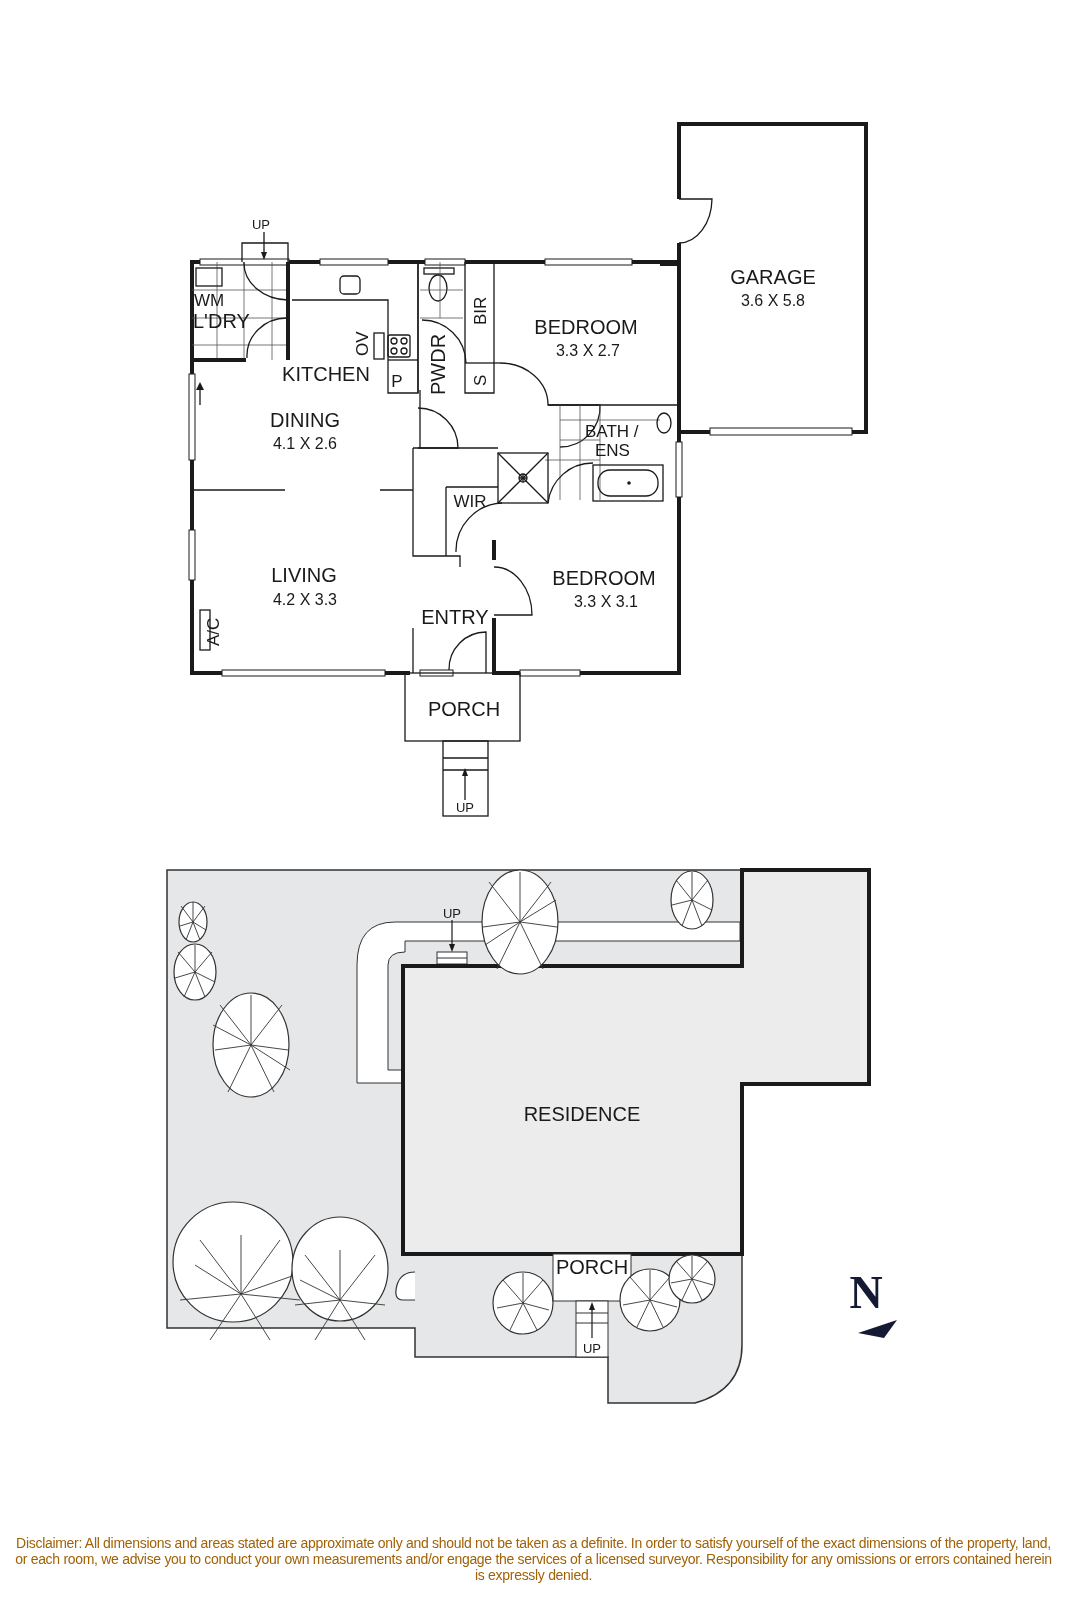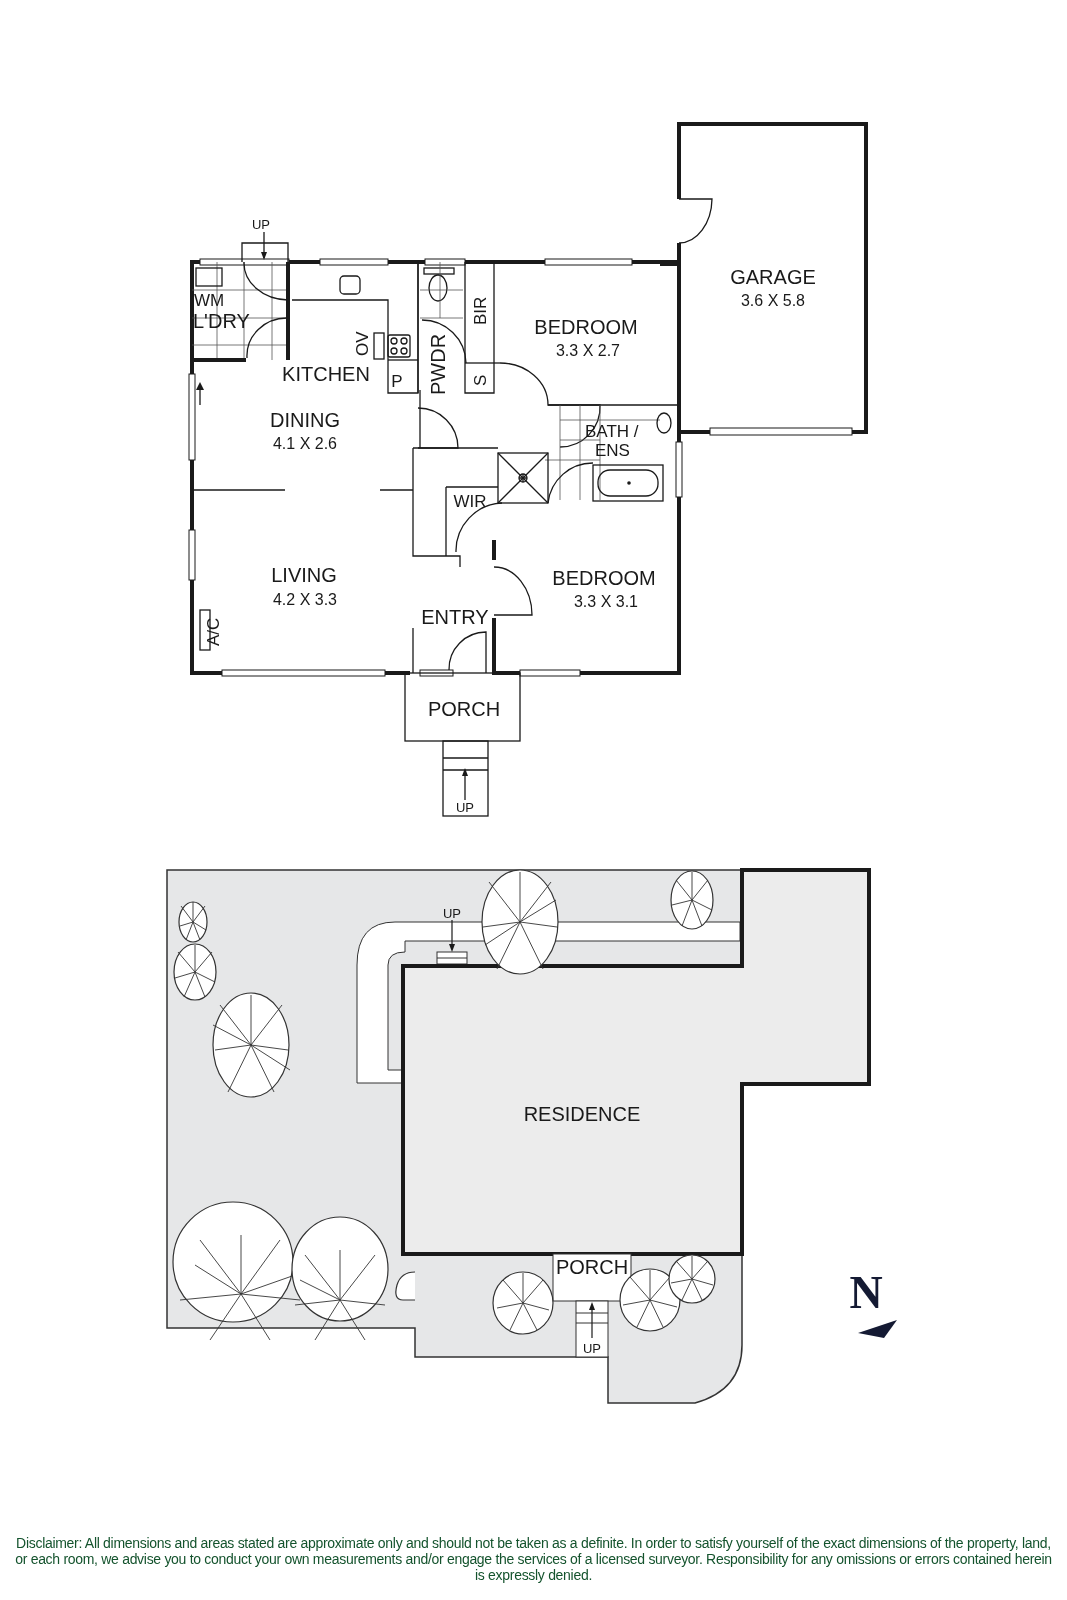--- a/index.html
+++ b/index.html
@@ -9,21 +9,21 @@
   .room { font-size:20px; }
   .dim { font-size:16px; }
   .small { font-size:17px; }
   .tiny { font-size:13px; }
   .wall { stroke:#1a1a1a; stroke-width:4; fill:none; }
   .thin { stroke:#1a1a1a; stroke-width:1.3; fill:none; }
   .win { stroke:#1a1a1a; stroke-width:1; fill:#fff; }
   .tile { stroke:#555; stroke-width:0.8; fill:none; }
   .tree { fill:#fff; stroke:#333; stroke-width:1.2; }
   .branch { stroke:#333; stroke-width:0.9; fill:none; }
-  #disclaimer { position:absolute; left:10px; top:1583px; width:1047px; text-align:center; font-size:14px; line-height:16px; color:#14532d; transform:translateY(-100%); font-family:"Liberation Sans", sans-serif; letter-spacing:-0.3px; }
+  #disclaimer { position:absolute; left:10px; top:1583px; width:1047px; text-align:center; font-size:14px; line-height:16px; color:#a16207; transform:translateY(-100%); font-family:"Liberation Sans", sans-serif; letter-spacing:-0.3px; }
 </style>
 </head>
 <body>
 
 <svg id="plan" viewBox="0 0 1067 1600" xmlns="http://www.w3.org/2000/svg">
 
   <g>
 
     <g>
       <path class="wall" d="M679,199 L679,124 L866,124 L866,432 L852,432"></path>

